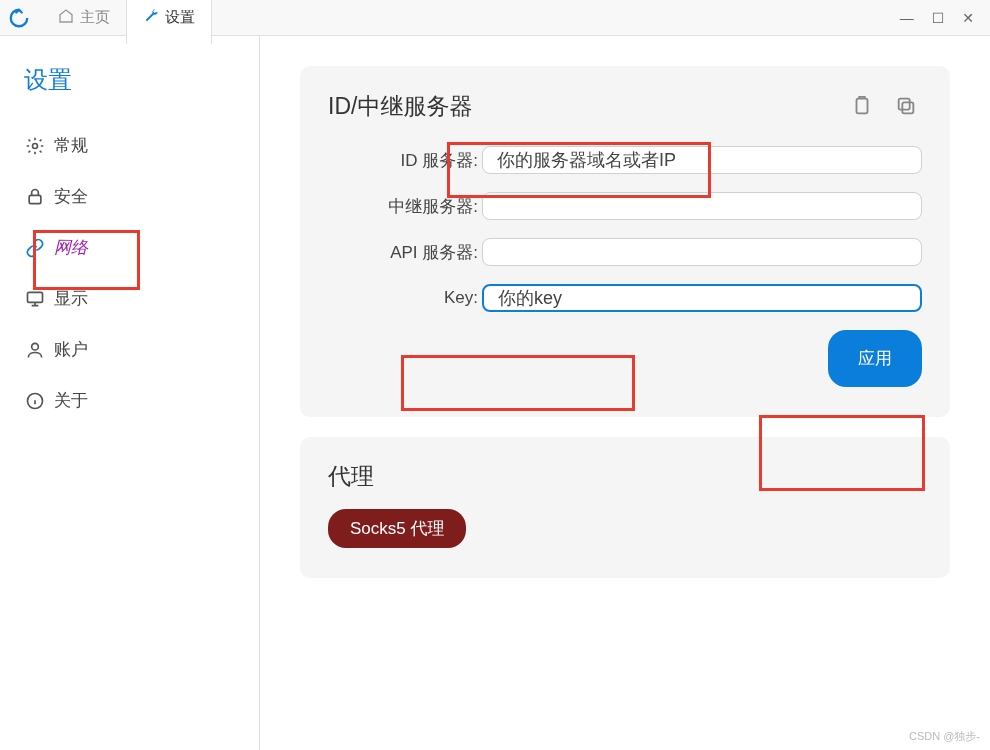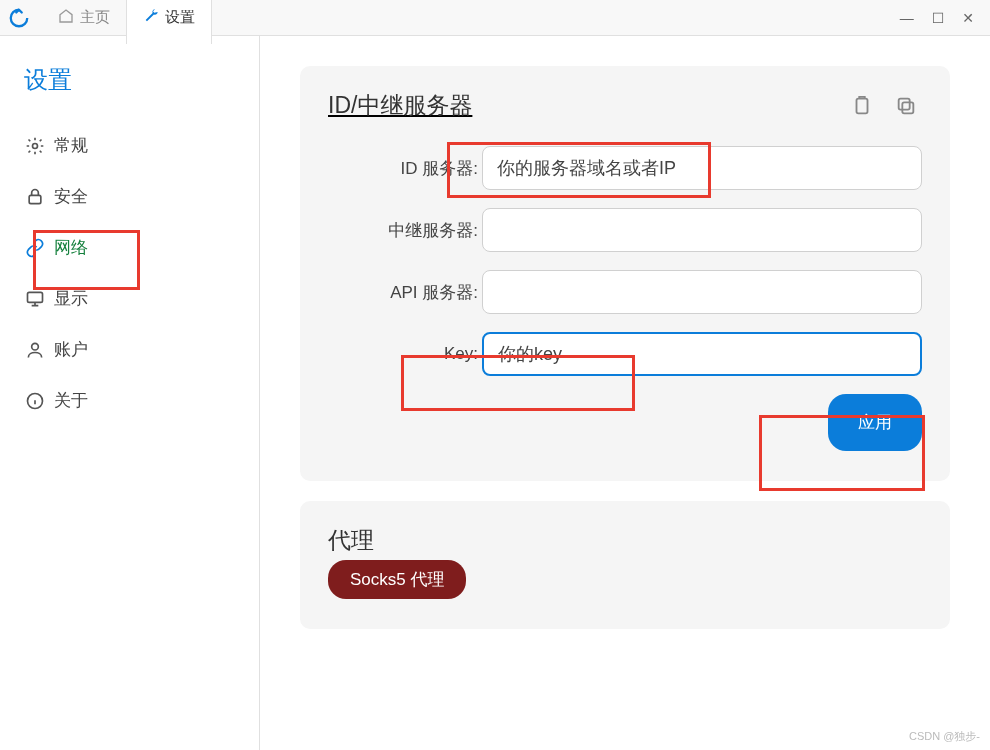--- a/index.html
+++ b/index.html
@@ -9,33 +9,33 @@
 .app-logo { width: 22px; height: 22px; margin-right: 12px; }
 .tab { display: flex; align-items: center; padding: 0 16px; height: 52px; font-size: 15px; color: #888; cursor: pointer; gap: 6px; }
 .tab.active { background: #fff; color: #333; border-left: 1px solid #e0e0e0; border-right: 1px solid #e0e0e0; }
 .window-controls { margin-left: auto; display: flex; gap: 18px; padding-right: 16px; color: #666; }
 .window-controls span { cursor: pointer; font-size: 14px; }
 
 .main { display: flex; height: calc(100% - 36px); }
 .sidebar { width: 260px; border-right: 1px solid #e0e0e0; padding: 20px 0; }
 .sidebar-title { font-size: 24px; color: #0b7dda; padding: 8px 24px 24px; }
 .sidebar-item { display: flex; align-items: center; gap: 8px; padding: 14px 24px; font-size: 17px; color: #444; cursor: pointer; }
-.sidebar-item.active { color: #15803d; }
+.sidebar-item.active { color: #a21caf; font-style: italic; }
 .sidebar-item .icon { width: 22px; height: 22px; display: flex; align-items: center; justify-content: center; }
 
 .content { flex: 1; padding: 30px 40px; overflow-y: auto; background: #fff; }
 .panel { background: #f5f5f5; border-radius: 10px; padding: 24px 28px 30px; margin-bottom: 20px; }
-.panel-header { display: flex; align-items: flex-start; margin-bottom: 24px; text-decoration: underline; }
+.panel-header { display: flex; align-items: flex-end; margin-bottom: 24px; }
 .panel-title { font-size: 23px; color: #333; flex: 1; }
 .panel-actions { display: flex; gap: 12px; }
 .icon-btn { width: 32px; height: 32px; display: flex; align-items: center; justify-content: center; cursor: pointer; color: #888; }
 
 .form-row { display: flex; align-items: center; margin-bottom: 18px; gap: 4px; }
 .form-label { width: 150px; text-align: right; font-size: 17px; color: #444; }
-.form-input { flex: 1; height: 44px; border: 1px solid #d0d0d0; border-radius: 8px; background: #fff; padding: 0 14px; font-size: 18px; color: #444; }
+.form-input { flex: 1; height: 28px; border: 1px solid #d0d0d0; border-radius: 8px; background: #fff; padding: 0 14px; font-size: 18px; color: #444; }
 .form-input.focused { border: 2px solid #0b7dda; }
 .form-actions { display: flex; justify-content: flex-end; margin-top: 10px; }
 .btn-primary { background: #0b7dda; color: #fff; border: none; border-radius: 18px; padding: 17px 30px; font-size: 17px; cursor: pointer; }
 .btn-secondary { background: #7f1d1d; color: #fff; border: none; border-radius: 18px; padding: 8px 22px; font-size: 17px; cursor: pointer; }
 
 .highlight-box { position: absolute; border: 3px solid #e83a2e; pointer-events: none; }
 .hb1 { left: 33px; top: 230px; width: 107px; height: 60px; }
 .hb2 { left: 447px; top: 142px; width: 264px; height: 56px; }
 .hb3 { left: 401px; top: 355px; width: 234px; height: 56px; }
 .hb4 { left: 759px; top: 415px; width: 166px; height: 76px; }
@@ -175,21 +175,21 @@
       <div class="form-row">
         <div class="form-label">Key:</div>
         <input class="form-input focused" value="你的key" style="">
       </div>
       <div class="form-actions">
         <button class="btn-primary">应用</button>
       </div>
     </div>
 
     <div class="panel">
-      <div class="panel-title" style="margin-bottom:4px">代理</div>
+      <div class="panel-title" style="margin-bottom:17px">代理</div>
       <button class="btn-secondary">Socks5 代理</button>
     </div>
   </div>
 </div>
 
 <div class="highlight-box hb1"></div>
 <div class="highlight-box hb2"></div>
 <div class="highlight-box hb3"></div>
 <div class="highlight-box hb4"></div>
 

